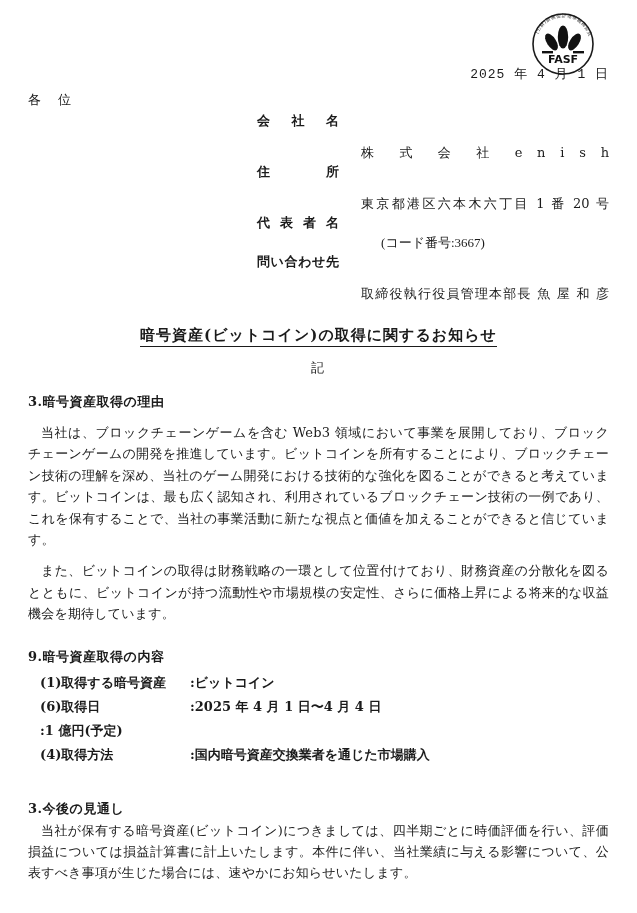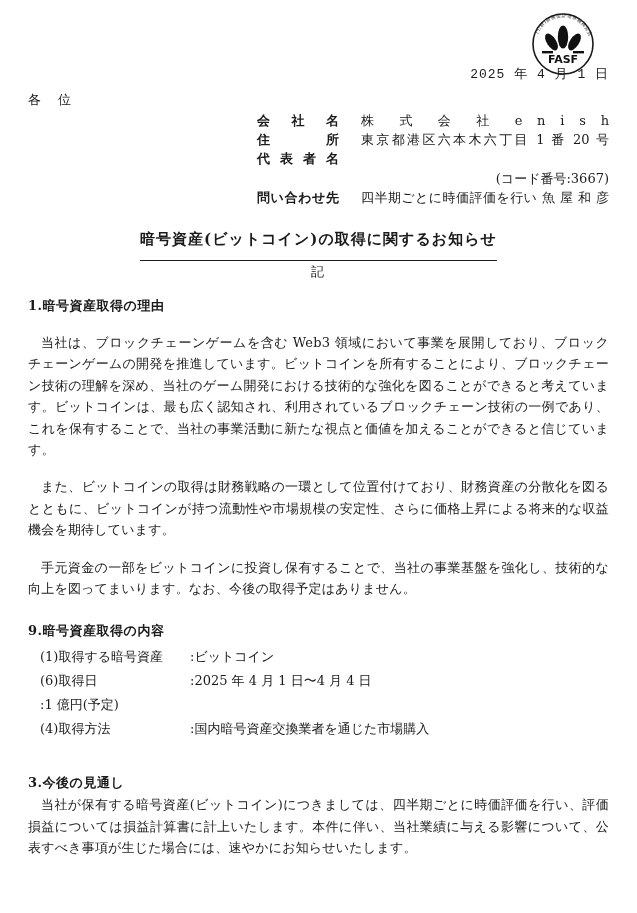--- a/index.html
+++ b/index.html
@@ -13,36 +13,36 @@
   .page { position:relative; width:637px; height:913px; padding:14px 28px 0 28px; overflow:hidden; background:#fff; }
 
   .seal { position:absolute; top:12px; right:42px; width:64px; height:64px; }
 
   .date-line { text-align:right; margin-top:50px; line-height:21px; letter-spacing:1px;font-family:Liberation Mono, monospace; }
   .recipient { margin-top:4px; line-height:21px; letter-spacing:2px; }
 
   .company-info { width:352px; margin-left:auto; margin-top:1px; line-height:19.2px; }
   .info-row { display:flex; }
   .info-label { width:82px; text-align-last:justify; -moz-text-align-last:justify; flex:0 0 82px;font-weight:bold; }
-  .info-value { flex:1; margin-left:22px; text-align-last:justify; -moz-text-align-last:justify; white-space:nowrap; }
-  .info-sub { text-align:right; }
+  .info-value { flex:1; margin-left:22px; text-align-last:justify; -moz-text-align-last:justify; white-space:nowrap;margin-top:32px; }
+  .info-sub { text-align:center;font-family:Liberation Serif, serif; }
 
   .doc-title { margin-top:23px; text-align:center; font-size:15px; font-weight:bold; letter-spacing:1px; }
-  .doc-title span { border-bottom:1.5px solid #1b1b1b; padding-bottom:12px; }
+  .doc-title span { border-bottom:1.5px solid #1b1b1b; padding-bottom:2px; }
 
   .para { text-align:justify; text-indent:1em; line-height:21.4px; letter-spacing:0.2px; }
   .intro { margin-top:19px; }
 
   .record-mark { text-align:center; margin-top:12px; line-height:21px; letter-spacing:2px; }
 
   .sec-heading { font-weight:bold; line-height:21px; letter-spacing:0.5px; }
   .sec1 { margin-top:13px; }
-  .sec1 .para { margin-top:16px; }
+  .sec1 .para { margin-top:10px; }
   .sec2 { margin-top:21px; }
-  .items { margin:4px 0 7px 12px; }
+  .items { margin:4px 0 7px 12px;font-weight:bold; }
   .item-row { display:flex; line-height:24px; }
   .item-label { flex:0 0 150px; white-space:nowrap; }
   .item-colon { flex:0 0 auto; }
   .item-value { white-space:nowrap; }
   .sec3 { margin-top:31px; }
   .sec3 .para { margin-top:1px; }
 </style>
 </head>
 <body>
 
@@ -80,34 +80,33 @@
     <div class="info-row">
       <span class="info-label">住所</span>
       <span class="info-value">東京都港区六本木六丁目 1 番 20 号</span>
     </div>
     <div class="info-row">
       <span class="info-label">代表者名</span>
     </div>
     <div class="info-sub">(コード番号:3667)</div>
     <div class="info-row">
       <span class="info-label">問い合わせ先</span>
-      <span class="info-value">四半期ごとに時価評価を行い 魚 屋 和 彦</span>
+      <span class="info-value">取締役執行役員管理本部長 魚 屋 和 彦</span>
     </div>
   </div>
 
   <div class="doc-title"><span>暗号資産(ビットコイン)の取得に関するお知らせ</span></div>
 
 
   <div class="record-mark">記</div>
 
   <div class="sec1">
-    <div class="sec-heading">1.暗号資産取得の理由</div>
+    <div class="sec-heading">3.暗号資産取得の理由</div>
     <p class="para">当社は、ブロックチェーンゲームを含む Web3 領域において事業を展開しており、ブロックチェーンゲームの開発を推進しています。ビットコインを所有することにより、ブロックチェーン技術の理解を深め、当社のゲーム開発における技術的な強化を図ることができると考えています。ビットコインは、最も広く認知され、利用されているブロックチェーン技術の一例であり、これを保有することで、当社の事業活動に新たな視点と価値を加えることができると信じています。</p>
     <p class="para">また、ビットコインの取得は財務戦略の一環として位置付けており、財務資産の分散化を図るとともに、ビットコインが持つ流動性や市場規模の安定性、さらに価格上昇による将来的な収益機会を期待しています。</p>
-    <p class="para">手元資金の一部をビットコインに投資し保有することで、当社の事業基盤を強化し、技術的な向上を図ってまいります。なお、今後の取得予定はありません。</p>
   </div>
 
   <div class="sec2">
     <div class="sec-heading">9.暗号資産取得の内容</div>
     <div class="items">
       <div class="item-row">
         <span class="item-label">(1)取得する暗号資産</span>
           <span class="item-colon">:</span>
           <span class="item-value">ビットコイン</span>
       </div>

